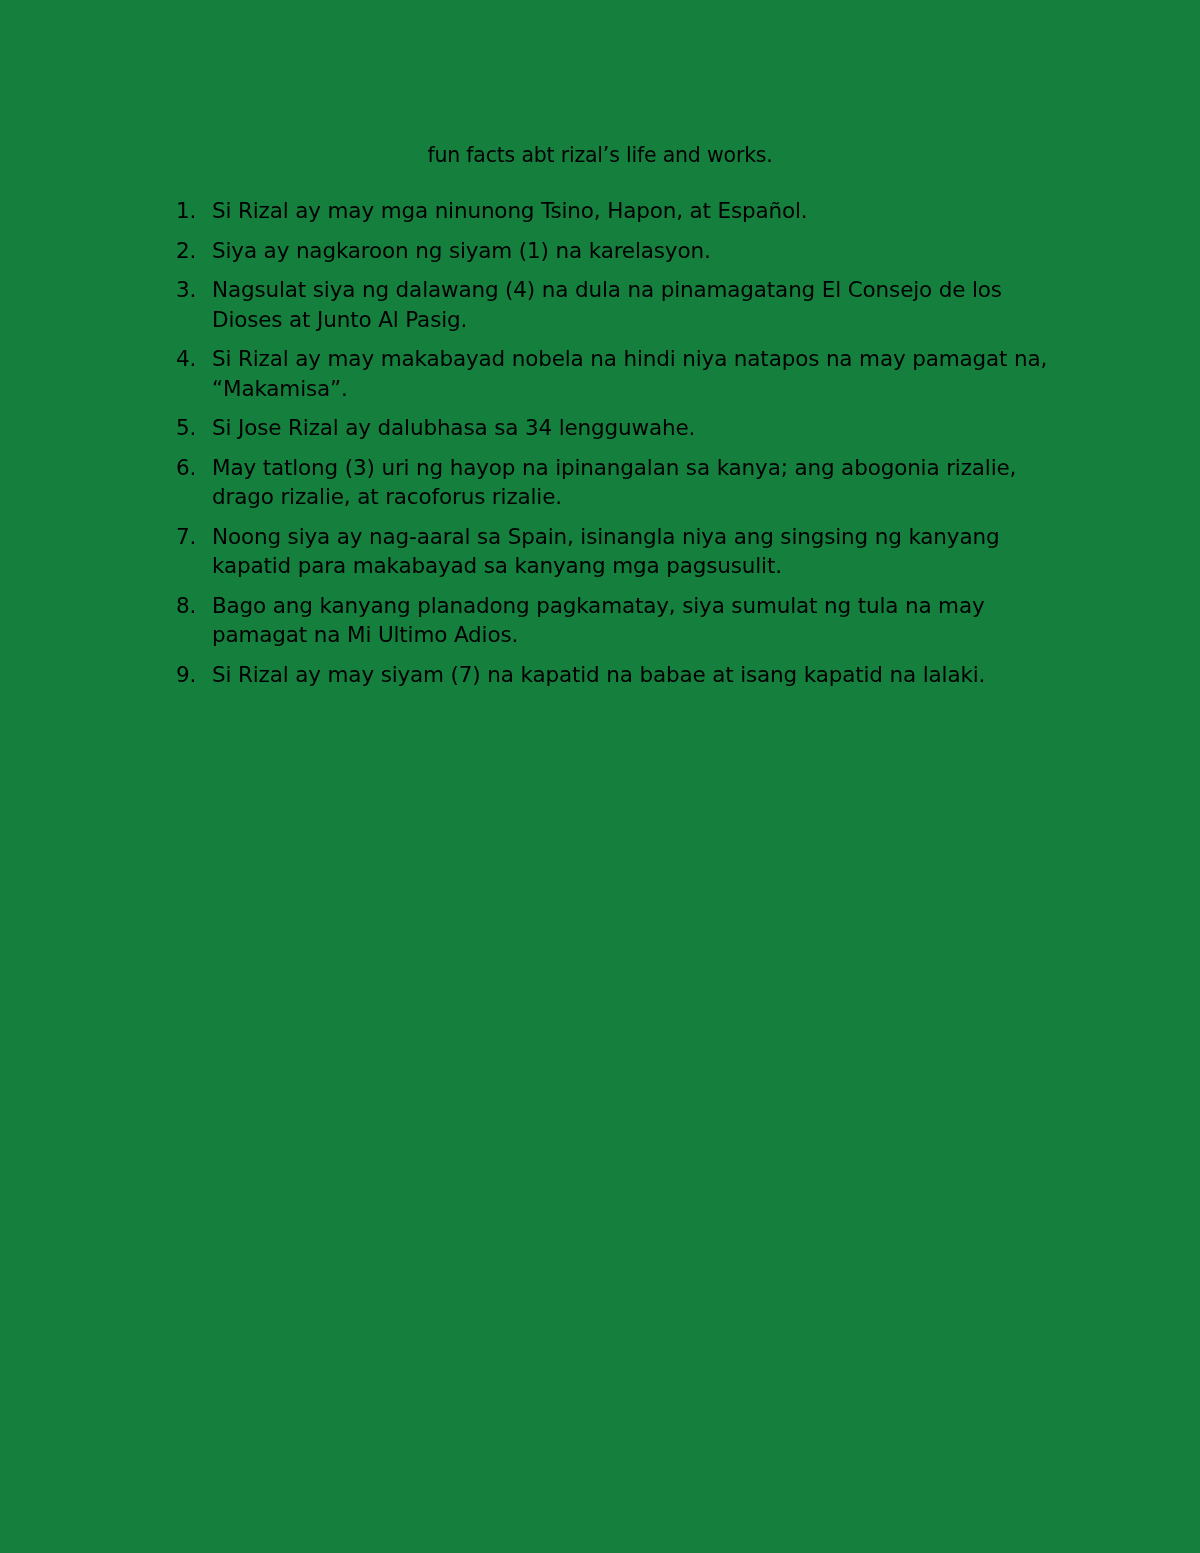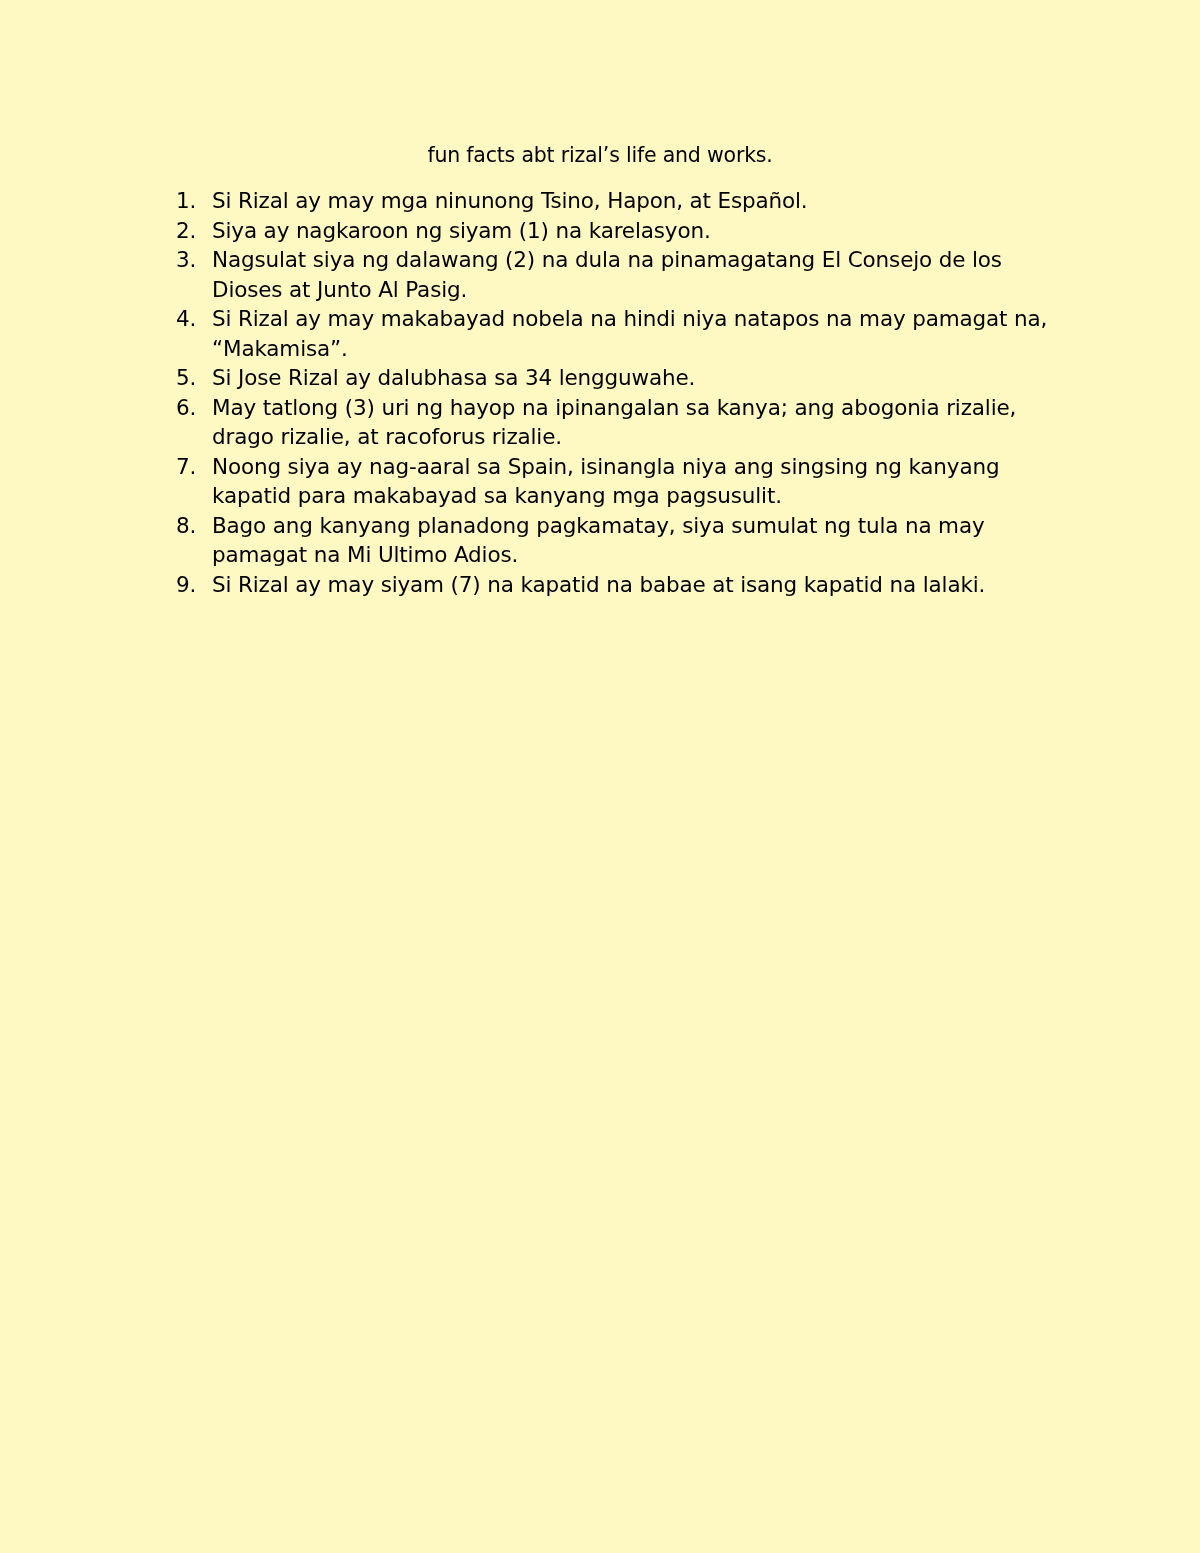--- a/index.html
+++ b/index.html
@@ -14,21 +14,21 @@
       overflow: hidden;
       font-family: "DejaVu Sans", sans-serif;
       color: #000000;
     }
     .page {
       position: absolute;
       left: 0;
       top: 0;
       width: 1200px;
       height: 1553px;
-      background: #fef9c3;
+      background: #15803d;
     }
     .title {
       position: absolute;
       top: 141px;
       left: 0;
       width: 1200px;
       text-align: center;
       font-size: 20.5px;
       line-height: 28px;
       letter-spacing: -0.2px;
@@ -50,40 +50,41 @@
       padding-left: 40px;
       margin: 0;
     }
     .fact-num {
       position: absolute;
       left: 4px;
       top: 0;
     }
     .fact-text {
       display: block;
+      margin-top: 10px;
     }
   </style>
 </head>
 <body>
 
 <div class="page">
   <div class="title">fun facts abt rizal’s life and works.</div>
 
   <ol class="facts">
     <li class="fact">
       <span class="fact-num">1.</span>
       <span class="fact-text">Si Rizal ay may mga ninunong Tsino, Hapon, at Español.</span>
     </li>
     <li class="fact">
       <span class="fact-num">2.</span>
       <span class="fact-text">Siya ay nagkaroon ng siyam (1) na karelasyon.</span>
     </li>
     <li class="fact">
       <span class="fact-num">3.</span>
-      <span class="fact-text">Nagsulat siya ng dalawang (2) na dula na pinamagatang El Consejo de los Dioses at Junto Al Pasig.</span>
+      <span class="fact-text">Nagsulat siya ng dalawang (4) na dula na pinamagatang El Consejo de los Dioses at Junto Al Pasig.</span>
     </li>
     <li class="fact">
       <span class="fact-num">4.</span>
       <span class="fact-text">Si Rizal ay may makabayad nobela na hindi niya natapos na may pamagat na, “Makamisa”.</span>
     </li>
     <li class="fact">
       <span class="fact-num">5.</span>
       <span class="fact-text">Si Jose Rizal ay dalubhasa sa 34 lengguwahe.</span>
     </li>
     <li class="fact">

